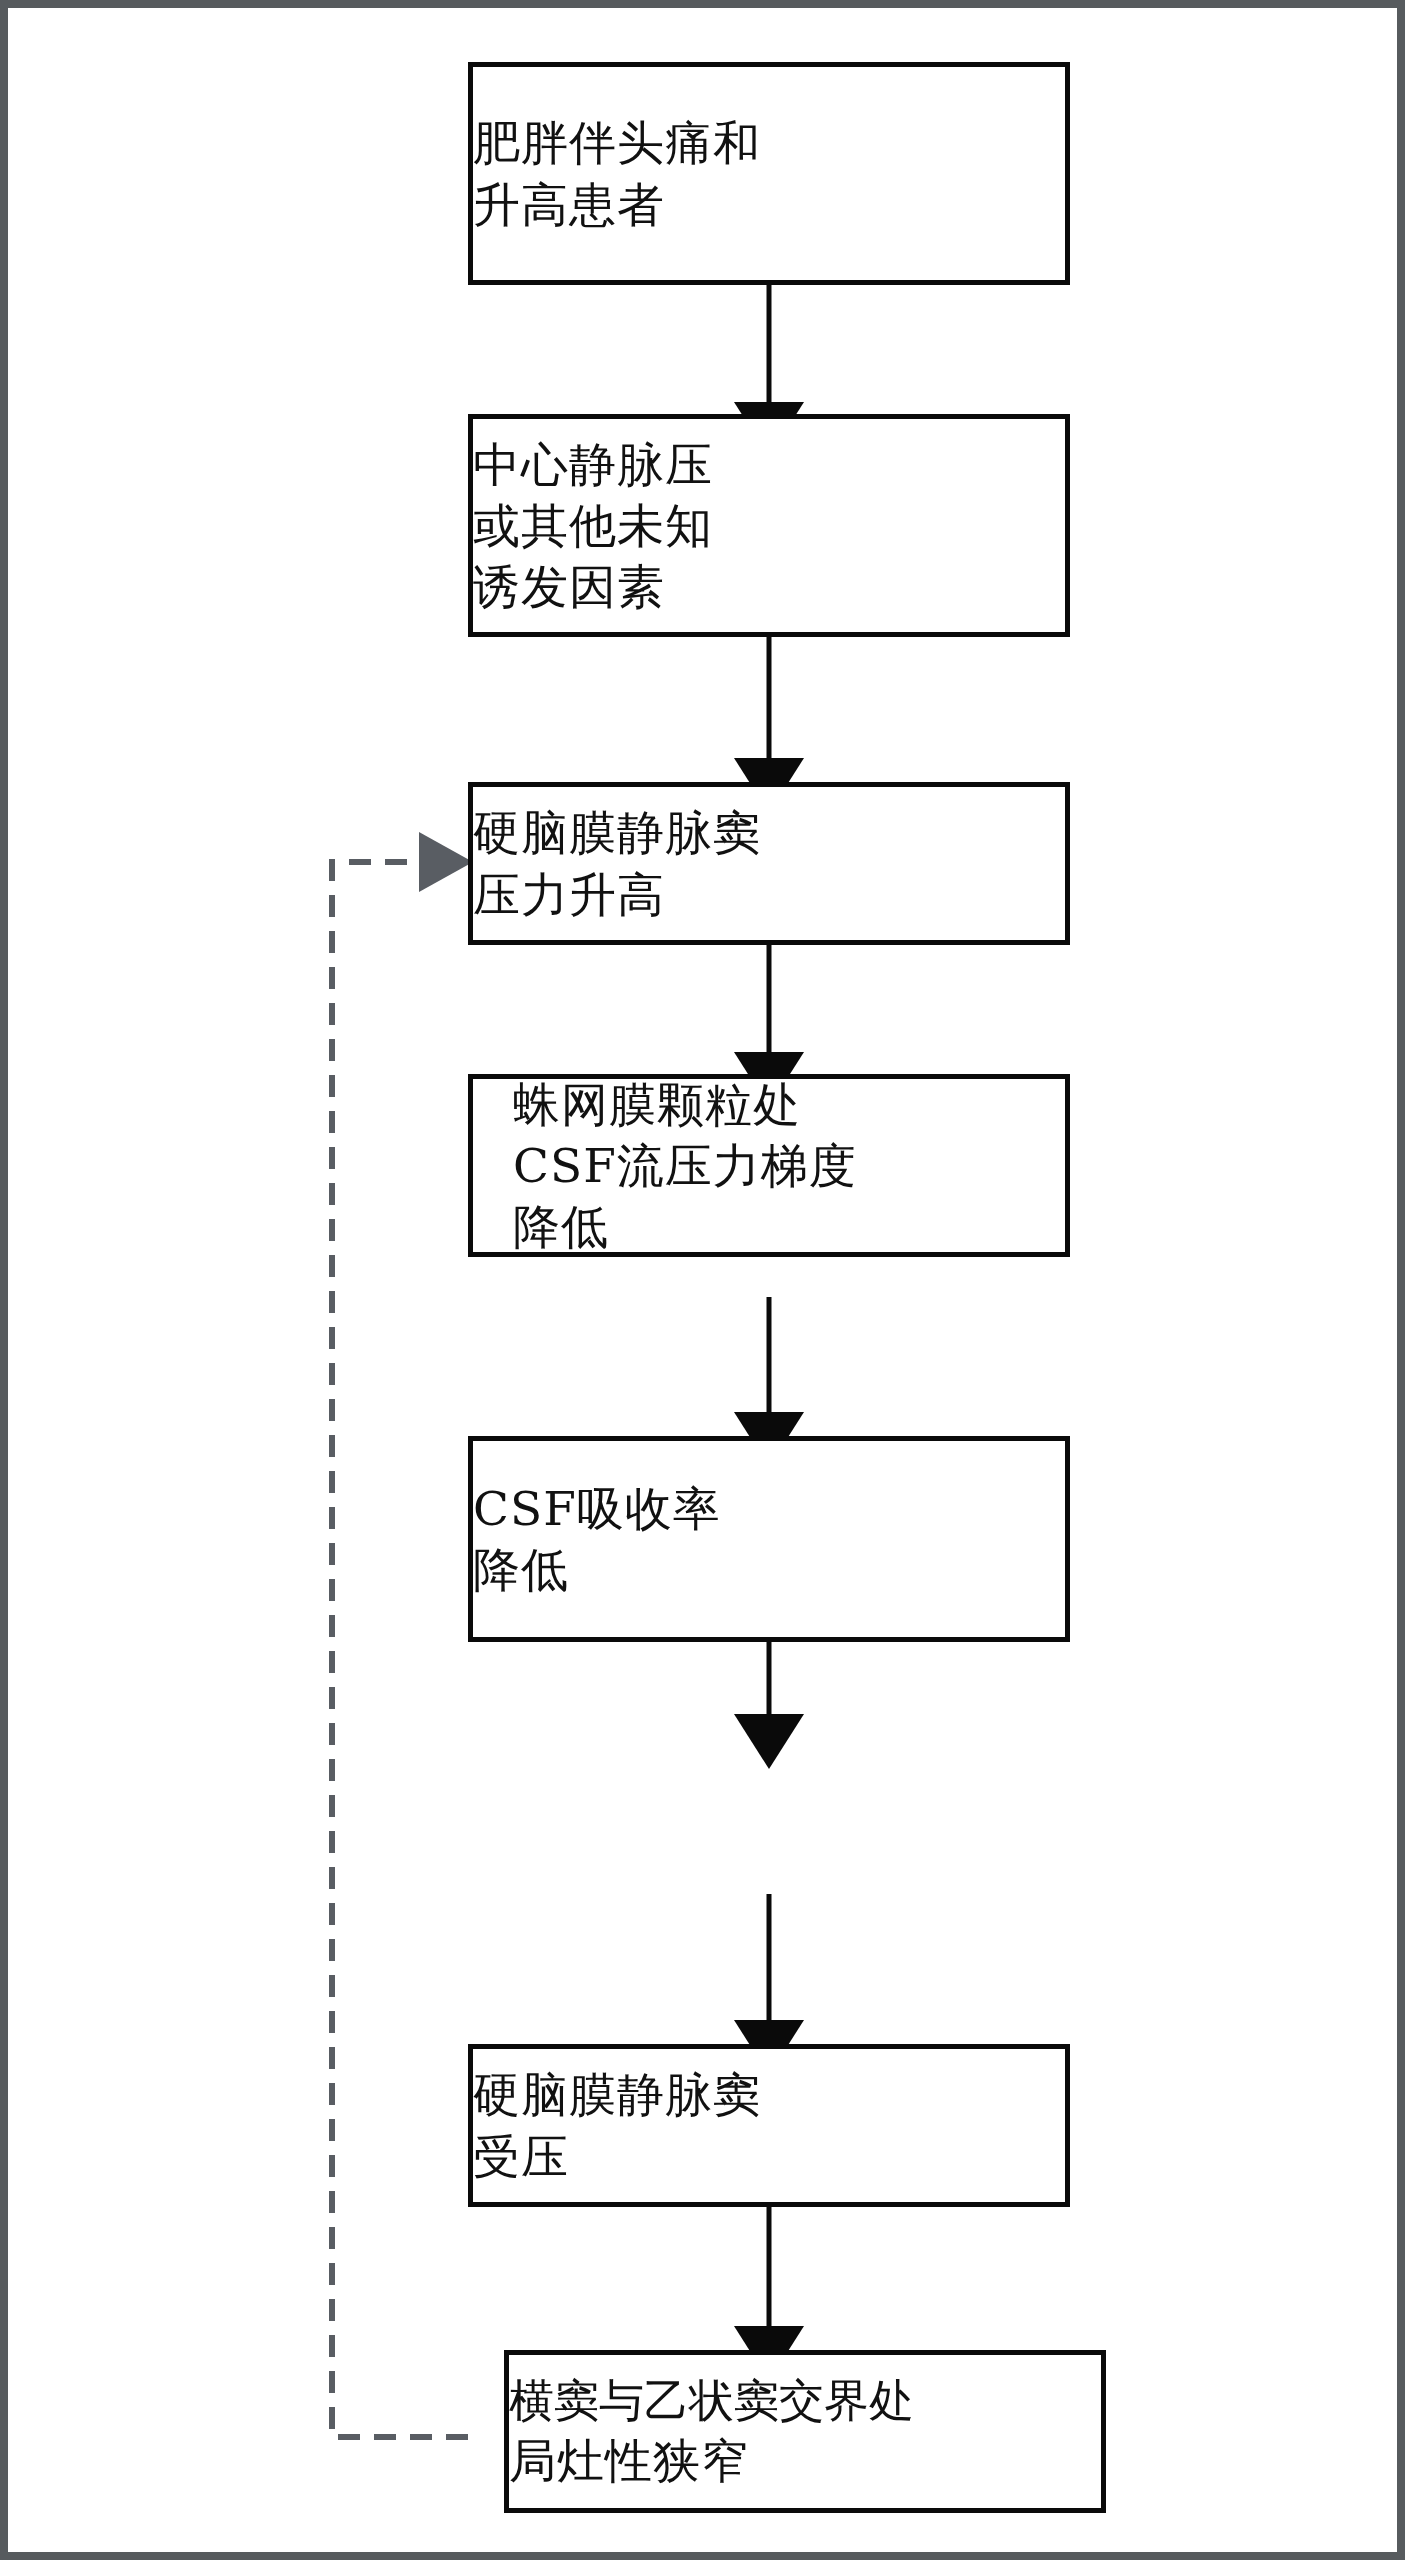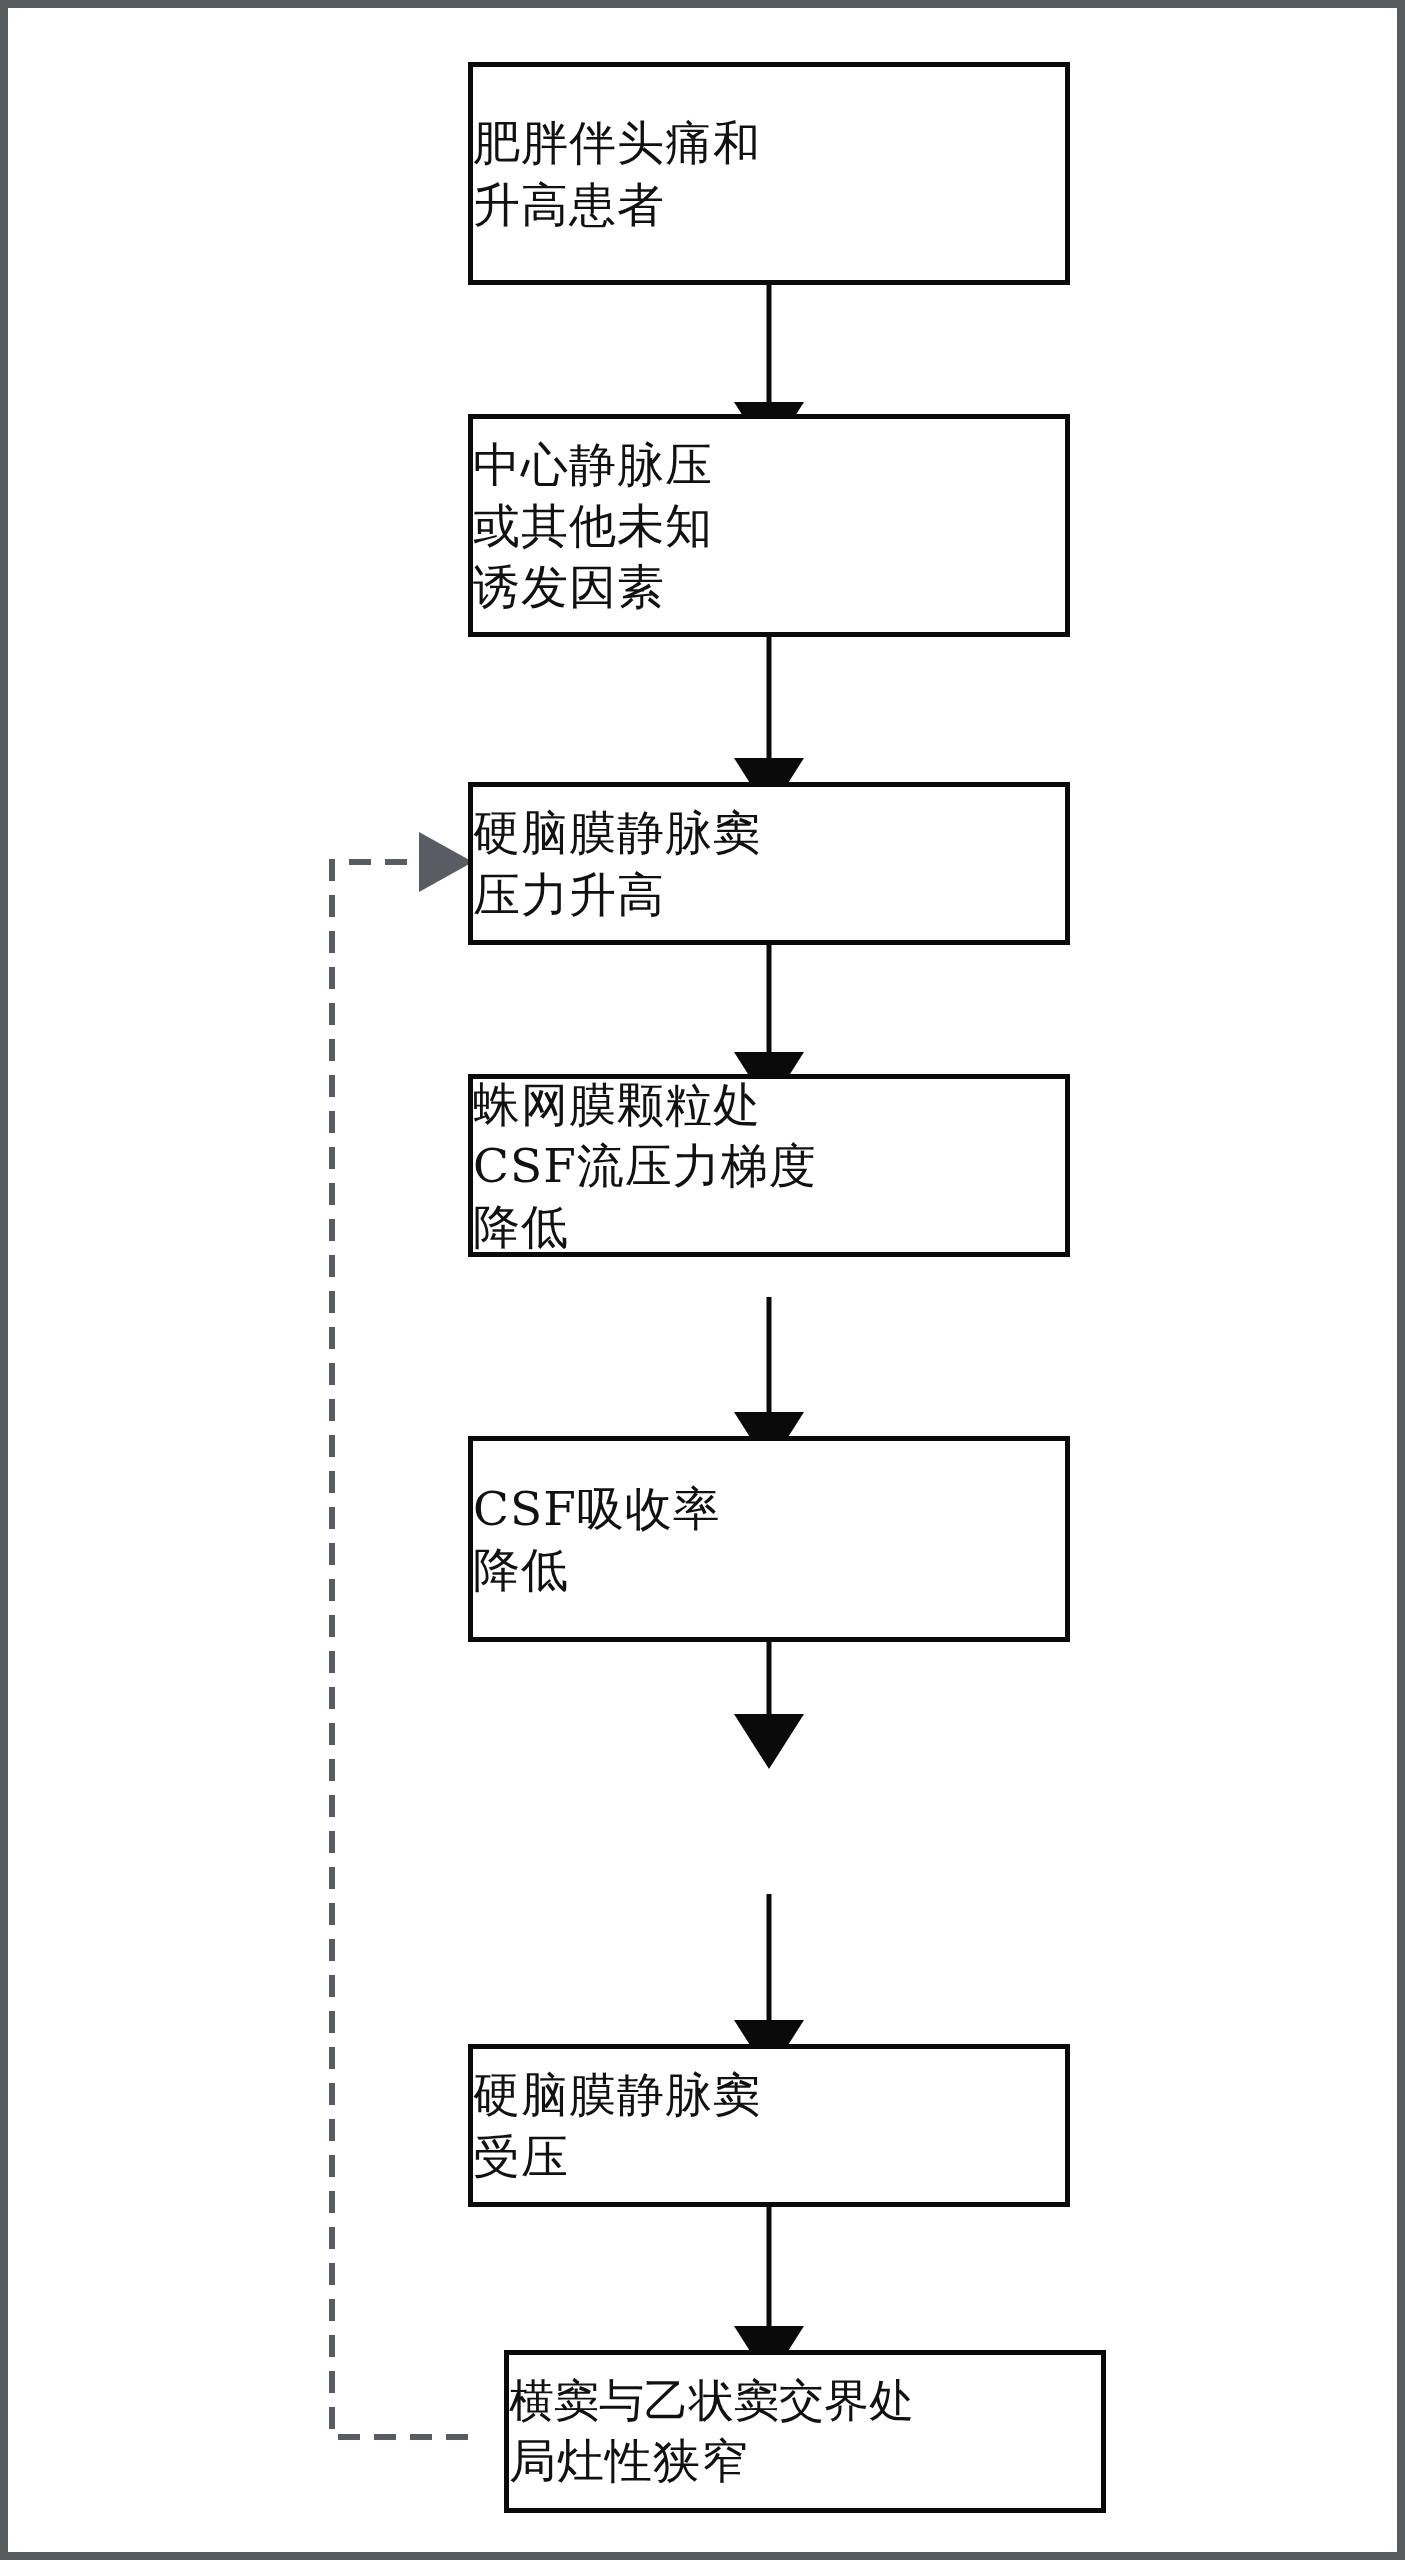--- a/index.html
+++ b/index.html
@@ -121,21 +121,21 @@
     <span class="line">中心静脉压</span>
     <span class="line">或其他未知</span>
     <span class="line">诱发因素</span>
   </div>
 
   <div class="flow-box" id="box-3" style="top:782px; height:163px;">
     <span class="line">硬脑膜静脉窦</span>
     <span class="line">压力升高</span>
   </div>
 
-  <div class="flow-box" id="box-4" style="top:1074px; height:183px;">
+  <div class="flow-box" id="box-4" style="top:1074px; height:183px;padding-left:40px;">
     <span class="line">蛛网膜颗粒处</span>
     <span class="line">CSF流压力梯度</span>
     <span class="line">降低</span>
   </div>
 
   <div class="flow-box" id="box-5" style="top:1436px; height:206px;">
     <span class="line">CSF吸收率</span>
     <span class="line">降低</span>
   </div>
 

